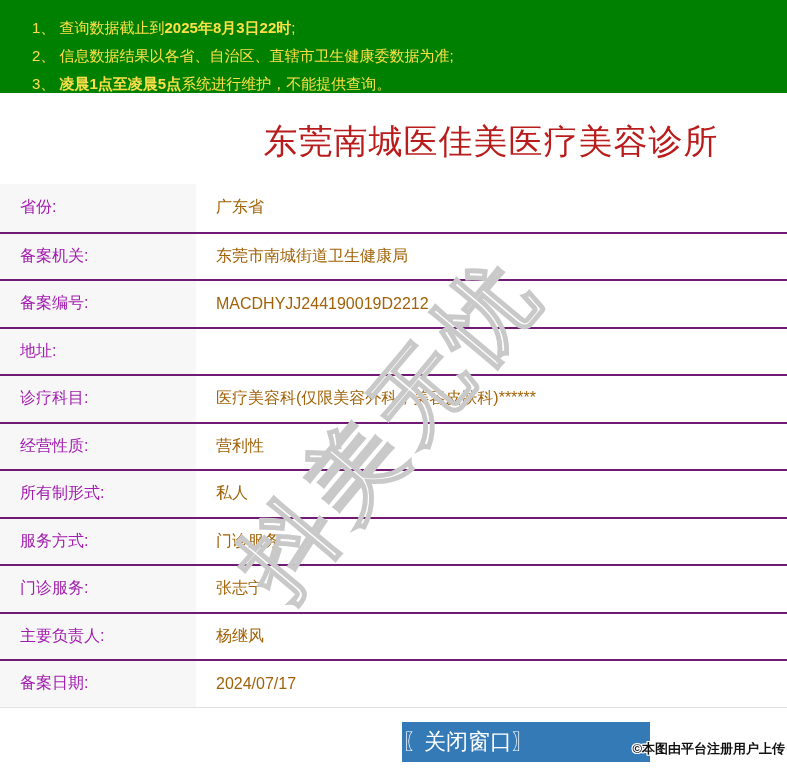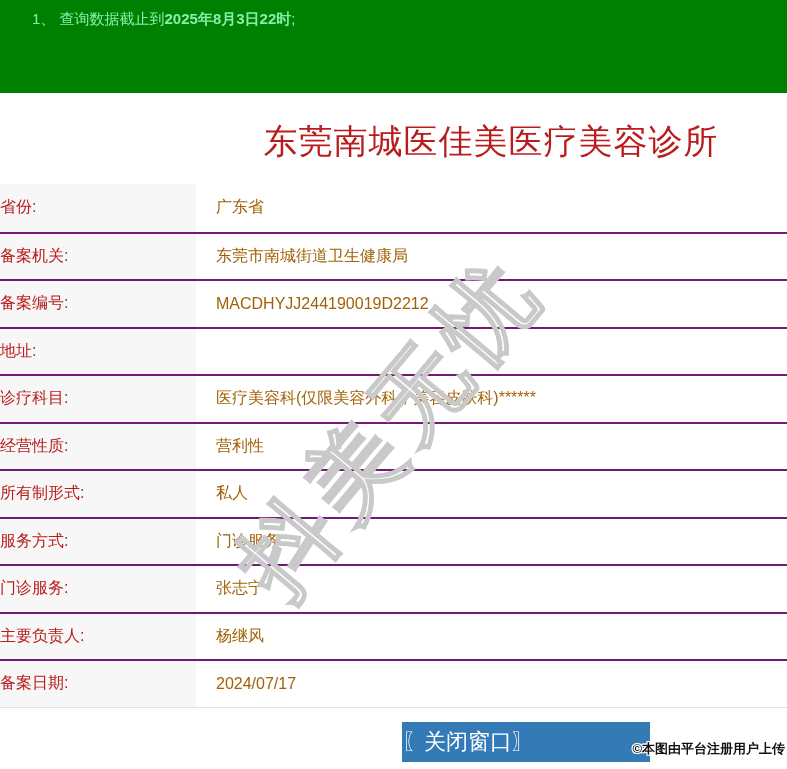--- a/index.html
+++ b/index.html
@@ -9,22 +9,22 @@
     background: #ffffff;
     position: relative;
     overflow: hidden;
     color: #333;
   }
 
   
   .notice-banner {
     background: #008000;
     height: 93px;
-    color: #86efac;
-    padding: 5px 10px 0 32px;
+    color: #fde047;
+    padding: 14px 10px 0 32px;
     font-size: 15px;
   }
   .notice-line { line-height: 28px; white-space: nowrap; }
   .notice-line b { font-weight: 700; }
 
   
   .title-wrap { width: 982px; margin-top: 28px; text-align: center; }
   .page-title {
     font-size: 34px;
     font-weight: 400;
@@ -35,22 +35,23 @@
 
   
   .detail-table { margin-top: 23px; width: 787px; border-bottom: 1px solid #e2e2e2; }
   .field-row { display: flex; align-items: stretch; height: 47.5px; }
   .field-row + .field-row { border-top: 2px solid #701a75; }
   .field-label {
     width: 196px;
     background: #f7f7f7;
     display: flex;
     align-items: center;
+    padding-left: 20px;
     font-size: 16px;
-    color: #b91c1c;
+    color: #a21caf;
     flex-shrink: 0;
   }
   .field-value {
     display: flex;
     align-items: center;
     padding-left: 20px;
     font-size: 16px;
     color: #a16207;
     white-space: nowrap;
     text-align: right;
@@ -109,20 +110,22 @@
       -1px  1px 0 #fff, 1px  1px 0 #fff,
        0   -1px 0 #fff, 0    1px 0 #fff,
       -1px  0   0 #fff, 1px  0   0 #fff;
   }
 </style>
 </head>
 <body>
 
 <div class="notice-banner">
   <div class="notice-line"><span>1、 查询数据截止到</span><b>2025年8月3日22时</b><span>;</span></div>
+  <div class="notice-line"><span>2、 信息数据结果以各省、自治区、直辖市卫生健康委数据为准;</span><b></b><span></span></div>
+  <div class="notice-line"><span>3、 </span><b>凌晨1点至凌晨5点</b><span>系统进行维护，不能提供查询。</span></div>
 </div>
 
 <div class="title-wrap">
   <span class="page-title">东莞南城医佳美医疗美容诊所</span>
 </div>
 
 <div class="detail-table">
   <div class="field-row">
     <div class="field-label">省份:</div>
     <div class="field-value">广东省</div>

